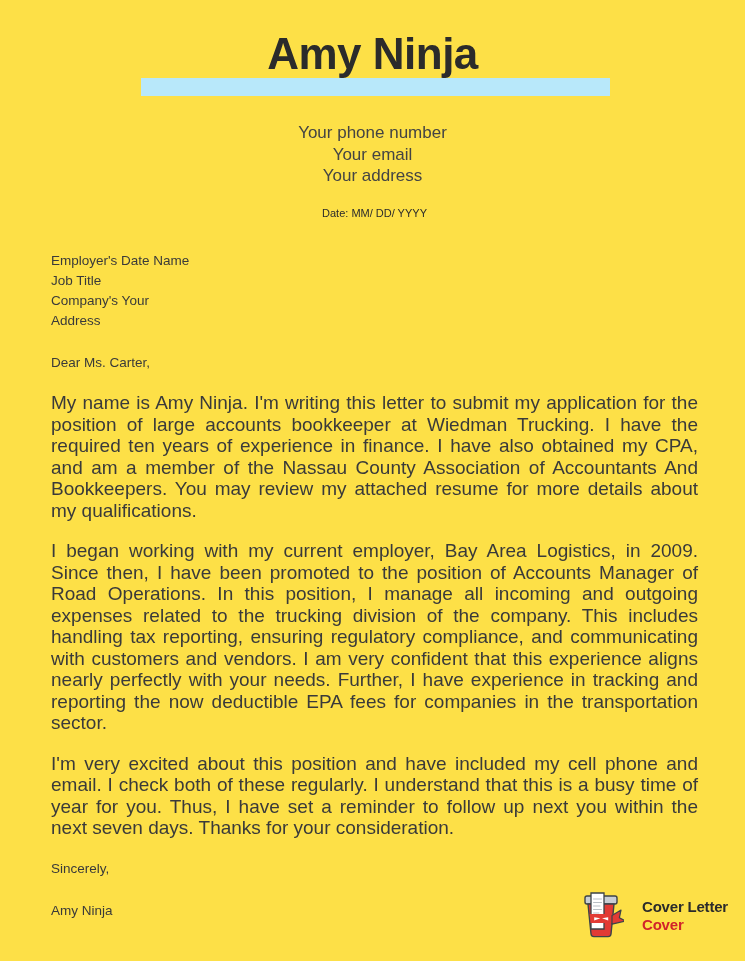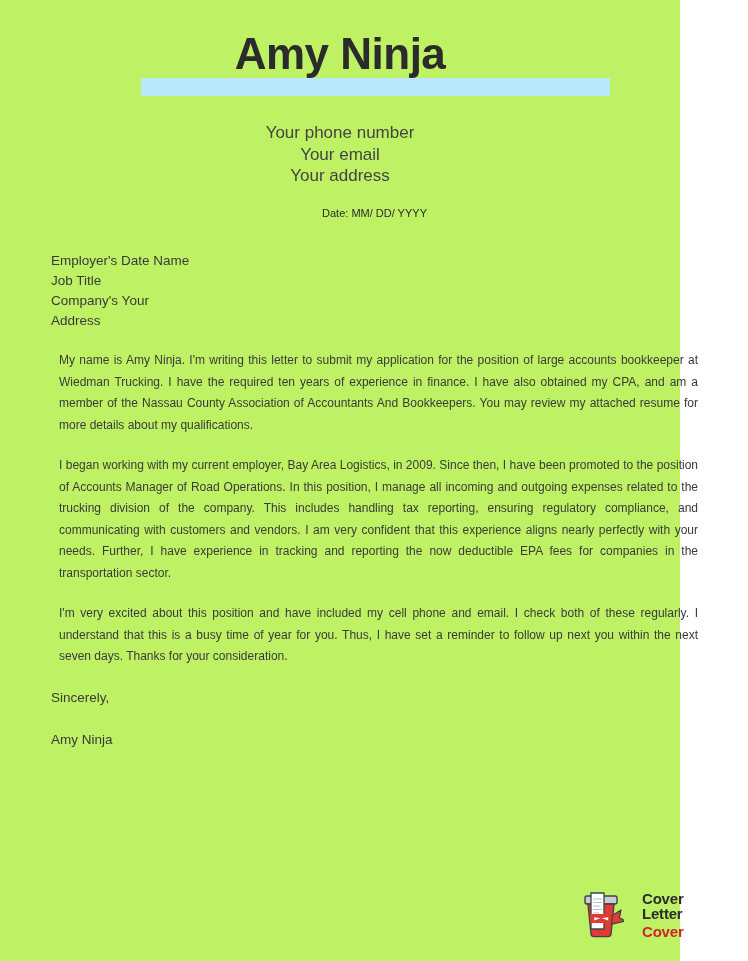--- a/index.html
+++ b/index.html
@@ -11,23 +11,23 @@
     width: 748px;
     height: 961px;
     position: relative;
     font-family: "Liberation Sans", sans-serif;
     color: #333333;
     overflow: hidden;
   }
 
   .page {
     position: relative;
-    width: 680px;
+    width: 745px;
     height: 961px;
-    background: #bef264;
+    background: #fde047;
   }
 
   
   .header {
     position: relative;
     height: 110px;
   }
   .name-highlight {
     position: absolute;
     left: 141px;
@@ -80,25 +80,24 @@
     color: #3a3a3a;
   }
   .salutation {
     margin-top: 22px;
     font-size: 13.5px;
     line-height: 20px;
     color: #3a3a3a;
   }
   .para {
     margin-top: 19px;
-    font-size: 12px;
+    font-size: 19px;
     line-height: 21.5px;
     color: #3a3a3a;
     text-align: justify;
-    margin-left: 8px;
   }
   .closing {
     margin-top: 20px;
     font-size: 13.5px;
     line-height: 20px;
     color: #3a3a3a;
   }
   .signature {
     margin-top: 22px;
     font-size: 13.5px;
@@ -156,20 +155,21 @@
 
     <div class="date-line">Date: MM/ DD/ YYYY</div>
 
     <div class="recipient">
       <div>Employer's Date Name</div>
       <div>Job Title</div>
       <div>Company's Your</div>
       <div>Address</div>
     </div>
 
+    <div class="salutation">Dear Ms. Carter,</div>
 
     <p class="para">My name is Amy Ninja. I'm writing this letter to submit my application for the position of large accounts bookkeeper at Wiedman Trucking. I have the required ten years of experience in finance. I have also obtained my CPA, and am a member of the Nassau County Association of Accountants And Bookkeepers. You may review my attached resume for more details about my qualifications.</p>
     <p class="para">I began working with my current employer, Bay Area Logistics, in 2009. Since then, I have been promoted to the position of Accounts Manager of Road Operations. In this position, I manage all incoming and outgoing expenses related to the trucking division of the company. This includes handling tax reporting, ensuring regulatory compliance, and communicating with customers and vendors. I am very confident that this experience aligns nearly perfectly with your needs. Further, I have experience in tracking and reporting the now deductible EPA fees for companies in the transportation sector.</p>
     <p class="para">I'm very excited about this position and have included my cell phone and email. I check both of these regularly. I understand that this is a busy time of year for you. Thus, I have set a reminder to follow up next you within the next seven days. Thanks for your consideration.</p>
 
     <div class="closing">Sincerely,</div>
     <div class="signature">Amy Ninja</div>
   </div>
 
   <div class="logo">

